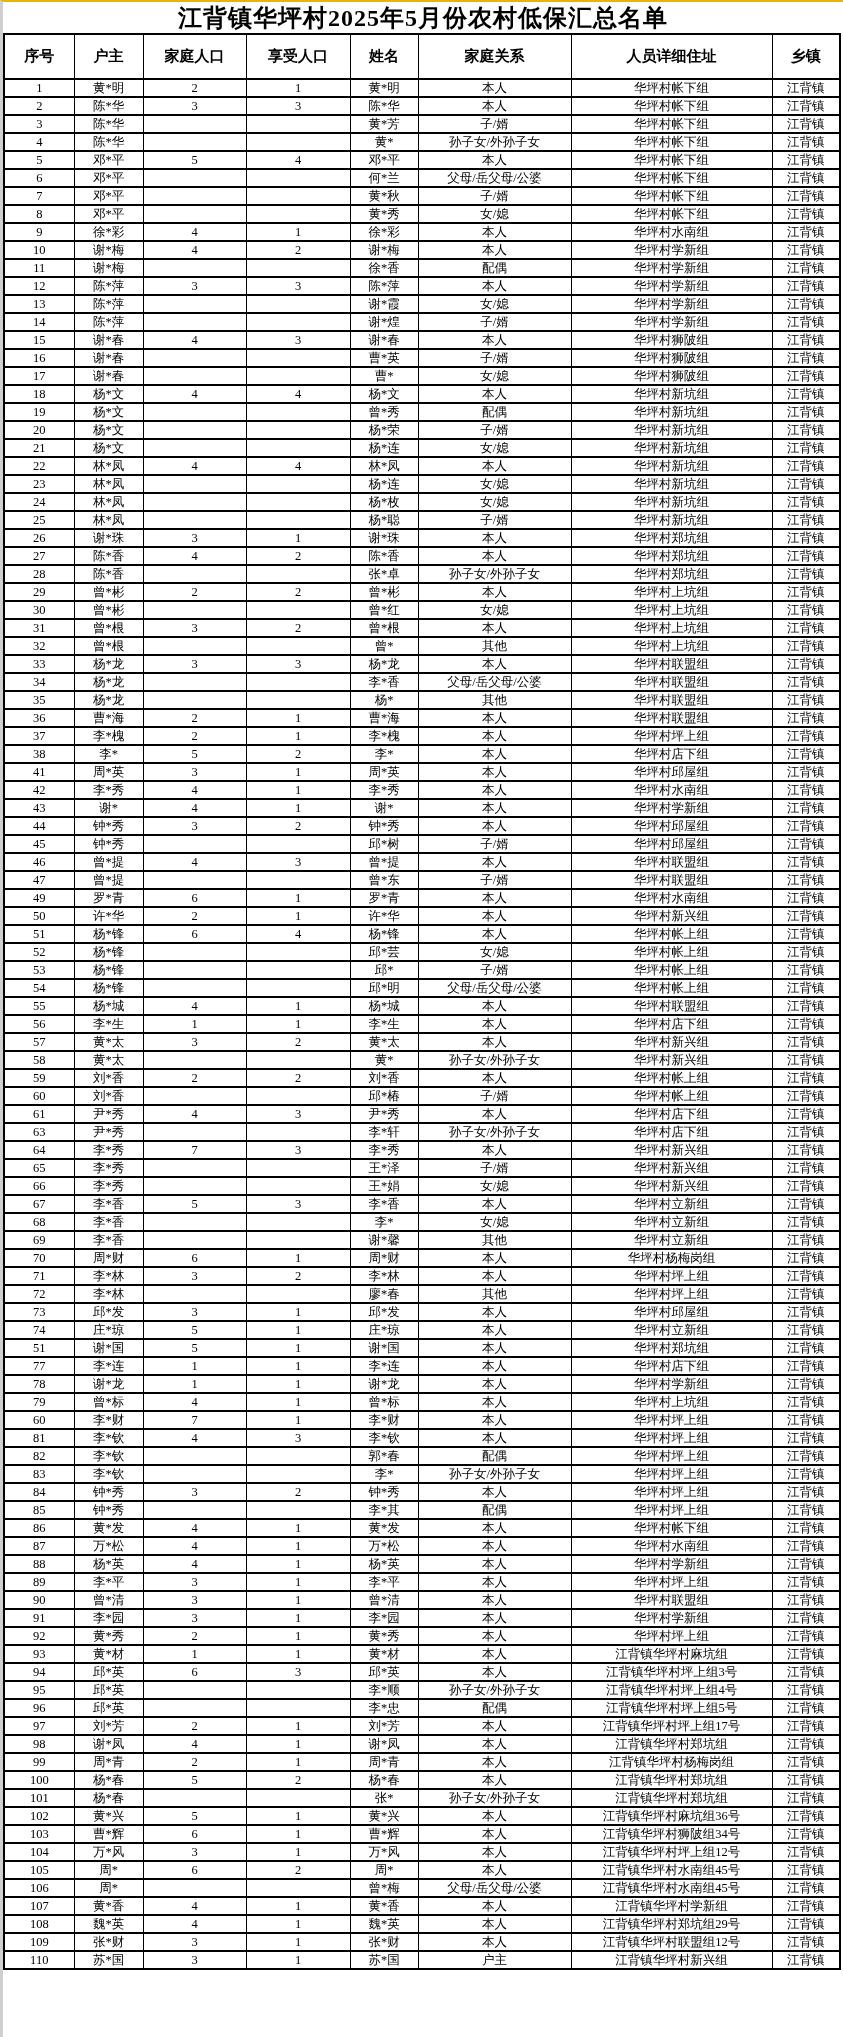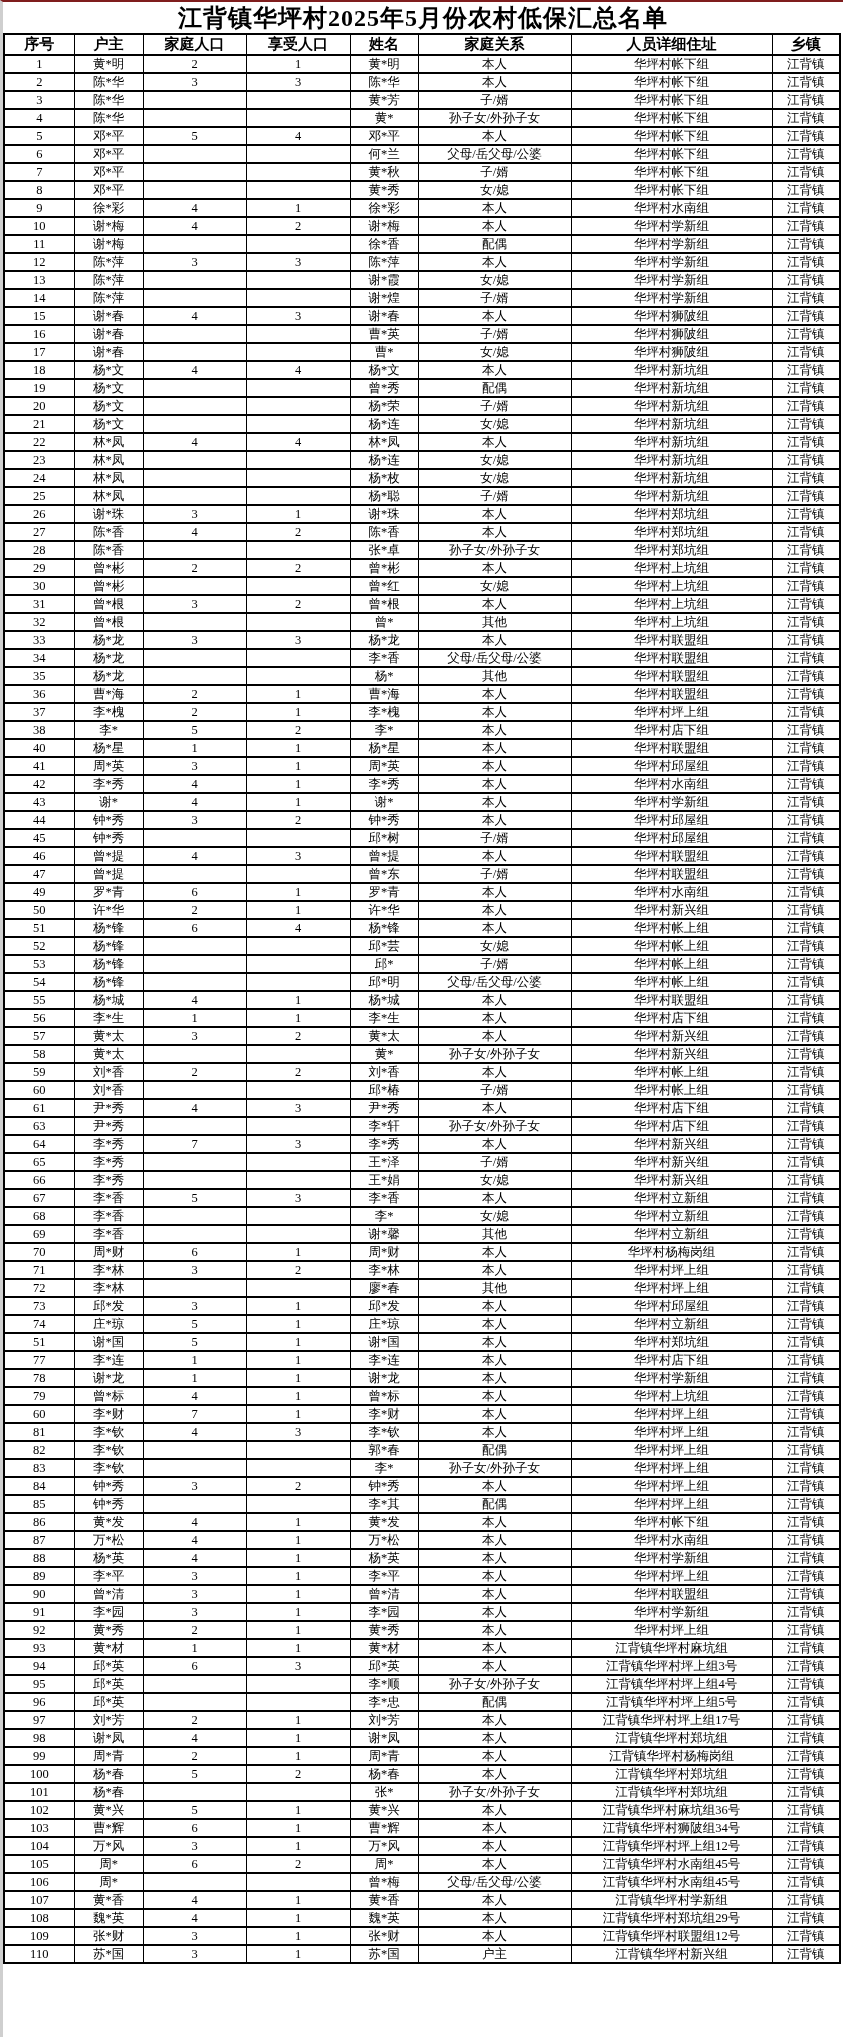--- a/index.html
+++ b/index.html
@@ -8,21 +8,21 @@
     background: #ffffff;
     color: #000000;
     font-family: "Liberation Serif", "DejaVu Serif", serif;
   }
   .page {
     position: relative;
     width: 843px;
     height: 2037px;
     box-sizing: border-box;
     background: #ffffff;
-    border-top: 2px solid #7f1d1d;
+    border-top: 2px solid #eab308;
     border-left: 3px solid #cfcfcf;
     overflow: hidden;
   }
   .title {
     height: 31px;
     display: flex;
     align-items: center;
     justify-content: center;
     font-size: 24px;
     font-weight: bold;
@@ -38,21 +38,21 @@
   table.roster th {
     border-left: 1px solid #000;
     border-right: 1px solid #000;
     border-top: 2px solid #000;
     border-bottom: 2px solid #000;
     height: 19px;
     font-size: 15px;
     font-weight: bold;
     text-align: center;
     vertical-align: middle;
-    padding: 0;
+    padding: 12px;
     white-space: nowrap;
     overflow: hidden;
   }
   table.roster td {
     border-left: 1px solid #000;
     border-right: 1px solid #000;
     border-top: 2px solid #000;
     border-bottom: 2px solid #000;
     height: 16px;
     font-size: 12.5px;
@@ -469,30 +469,20 @@
           <td>38</td>
           <td>李*</td>
           <td>5</td>
           <td>2</td>
           <td>李*</td>
           <td>本人</td>
           <td>华坪村店下组</td>
           <td>江背镇</td>
         </tr>
         <tr>
-          <td>40</td>
-          <td>杨*星</td>
-          <td>1</td>
-          <td>1</td>
-          <td>杨*星</td>
-          <td>本人</td>
-          <td>华坪村联盟组</td>
-          <td>江背镇</td>
-        </tr>
-        <tr>
           <td>41</td>
           <td>周*英</td>
           <td>3</td>
           <td>1</td>
           <td>周*英</td>
           <td>本人</td>
           <td>华坪村邱屋组</td>
           <td>江背镇</td>
         </tr>
         <tr>

